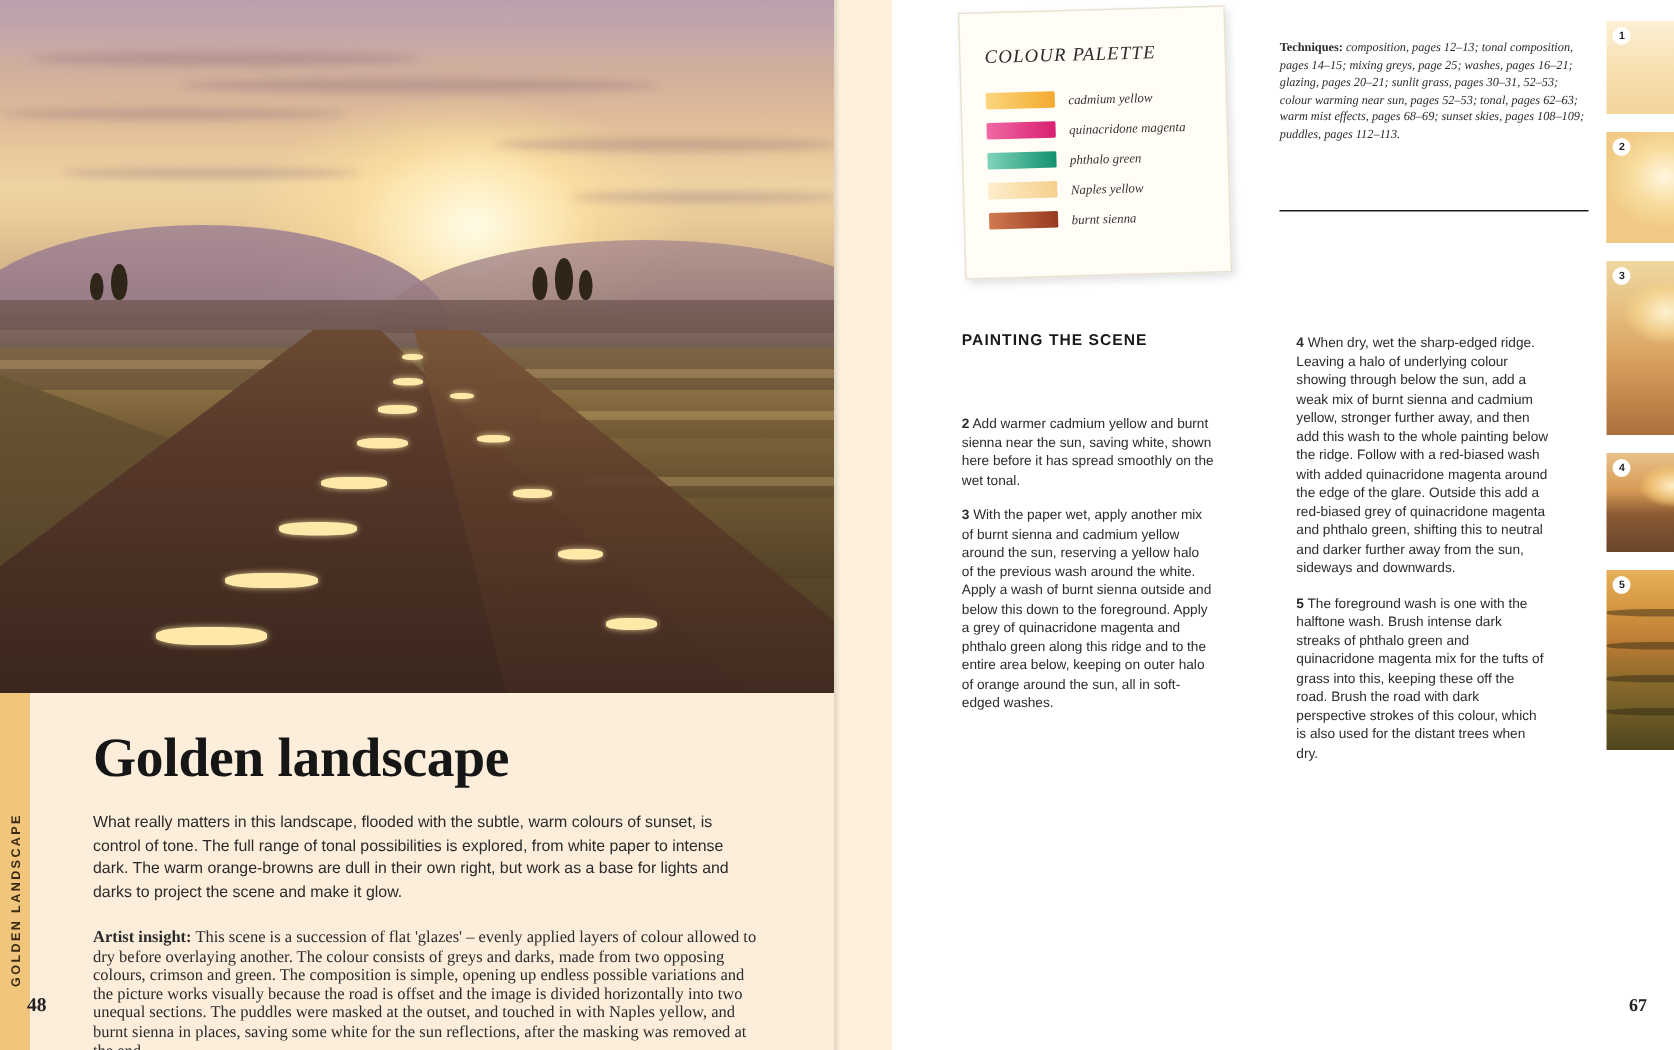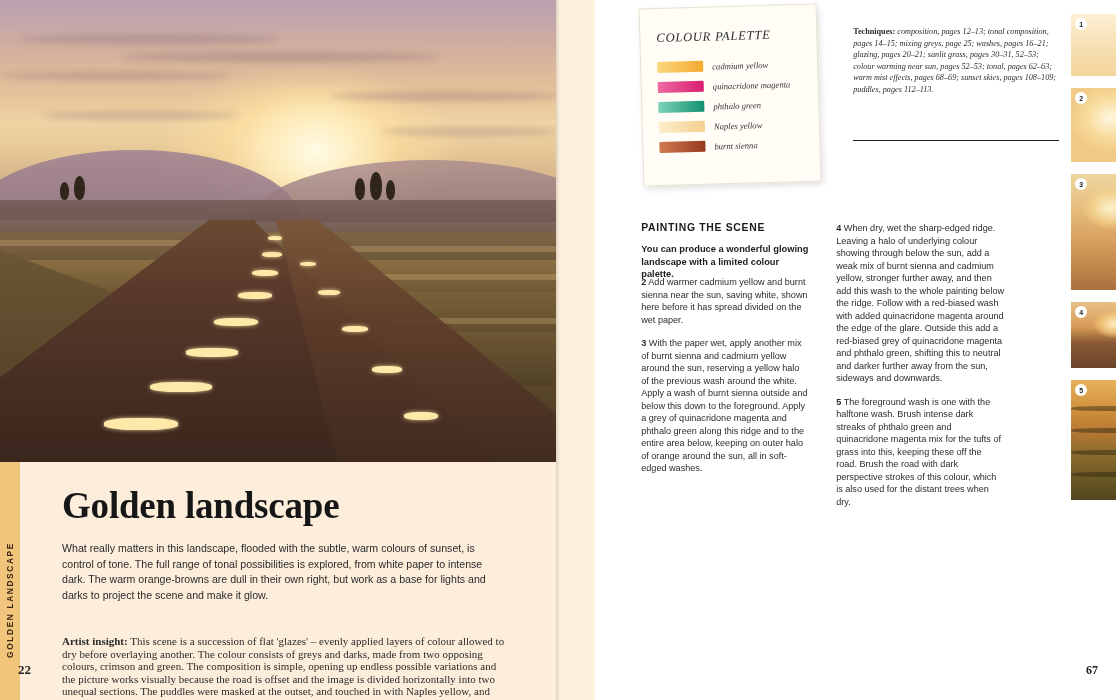--- a/index.html
+++ b/index.html
@@ -105,21 +105,21 @@
     background: #fdeedb;
     padding: 22px 0 0 62px;
   }
   .title {
     font-family: "Liberation Serif", serif;
     font-size: 37px; font-weight: 700; color: #161616;
     margin: 0 0 14px 0; letter-spacing: -0.2px;
   }
   .intro {
     font-size: 10.6px; line-height: 15.5px; color: #2a2a2a;
-    width: 430px; margin-bottom: 32px;
+    width: 430px; margin-bottom: 16px;
   }
   .insight {
     font-family: "Liberation Serif", serif;
     font-size: 11px; line-height: 12.6px; color: #2b2b2b;
     width: 450px;
   }
   .insight b { font-weight: 700; }
   .folio-left {
     position:absolute; left: 18px; bottom: 22px;
     font-family: "Liberation Serif", serif; font-size: 13px; color:#222; font-weight:700;
@@ -179,21 +179,21 @@
   }
   .lede {
     position:absolute; left: 46px; top: 243px; width: 168px;
     font-size: 9.3px; line-height: 12.6px; font-weight:700; color:#1d1d1d;
   }
   .col {
     position:absolute; width: 168px;
     font-size: 9.1px; line-height: 12.5px; color: #2c2c2c;
   }
   .col-1 { left: 46px; top: 276px; }
-  .col-2 { left: 241px; top: 222px; }
+  .col-2 { left: 269px; top: 222px; }
   .col p { margin: 0 0 11px 0; }
   .col p b { font-weight: 700; }
 
   .thumbs {
     position:absolute; left: 476px; top: 14px; width: 78px;
   }
   .thumb {
     position:relative; width: 78px; margin-bottom: 12px;
     border: 0; overflow: hidden;
   }
@@ -293,21 +293,21 @@
       <div class="insight">
         <b>Artist insight:</b>
         <span>This scene is a succession of flat 'glazes' – evenly applied layers of colour allowed to dry before overlaying another. The colour consists of greys and darks, made from two opposing colours, crimson and green. The composition is simple, opening up endless possible variations and the picture works visually because the road is offset and the image is divided horizontally into two unequal sections. The puddles were masked at the outset, and touched in with Naples yellow, and burnt sienna in places, saving some white for the sun reflections, after the masking was removed at the end.</span>
       </div>
     </div>
 
     <div class="side-tab">
       <span>GOLDEN LANDSCAPE</span>
     </div>
 
-    <div class="folio-left">22</div>
+    <div class="folio-left">48</div>
   </div>
 
   <div class="gutter"></div>
 
   <div class="page-right">
 
     <div class="note-card">
       <div class="palette-title">COLOUR PALETTE</div>
 
       <div class="sw-row">
@@ -334,26 +334,25 @@
 
     <div class="tech-block">
       <div class="tech-text">
         <b>Techniques:</b>
         <span>composition, pages 12–13; tonal composition, pages 14–15; mixing greys, page 25; washes, pages 16–21; glazing, pages 20–21; sunlit grass, pages 30–31, 52–53; colour warming near sun, pages 52–53; tonal, pages 62–63; warm mist effects, pages 68–69; sunset skies, pages 108–109; puddles, pages 112–113.</span>
       </div>
     </div>
     <div class="rule"></div>
 
     <div class="body-col-head">PAINTING THE SCENE</div>
-    <div class="lede">You can produce a wonderful glowing landscape with a limited colour palette.</div>
 
     <div class="col col-1">
       <p>
         <b>2</b>
-        <span>Add warmer cadmium yellow and burnt sienna near the sun, saving white, shown here before it has spread divided on the wet paper.</span>
+        <span>Add warmer cadmium yellow and burnt sienna near the sun, saving white, shown here before it has spread smoothly on the wet tonal.</span>
       </p>
       <p>
         <b>3</b>
         <span>With the paper wet, apply another mix of burnt sienna and cadmium yellow around the sun, reserving a yellow halo of the previous wash around the white. Apply a wash of burnt sienna outside and below this down to the foreground. Apply a grey of quinacridone magenta and phthalo green along this ridge and to the entire area below, keeping on outer halo of orange around the sun, all in soft-edged washes.</span>
       </p>
     </div>
 
     <div class="col col-2">
       <p>
         <b>4</b>

